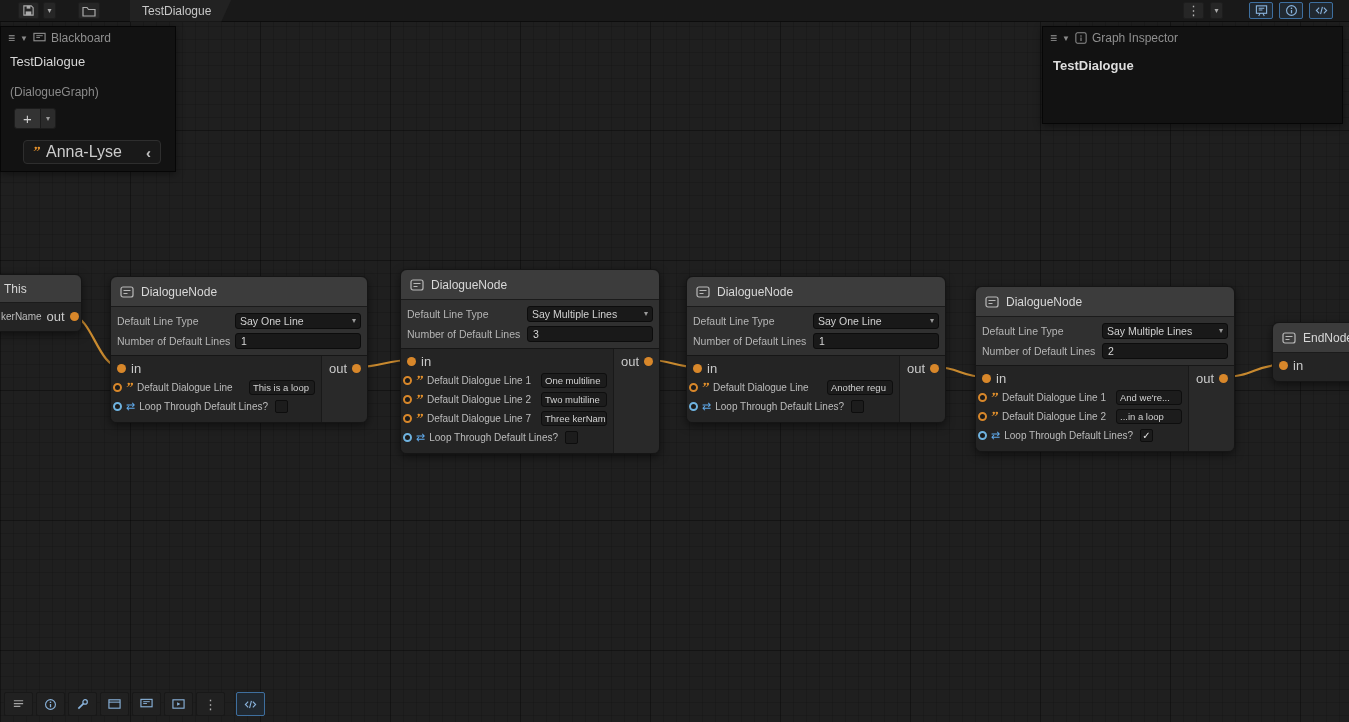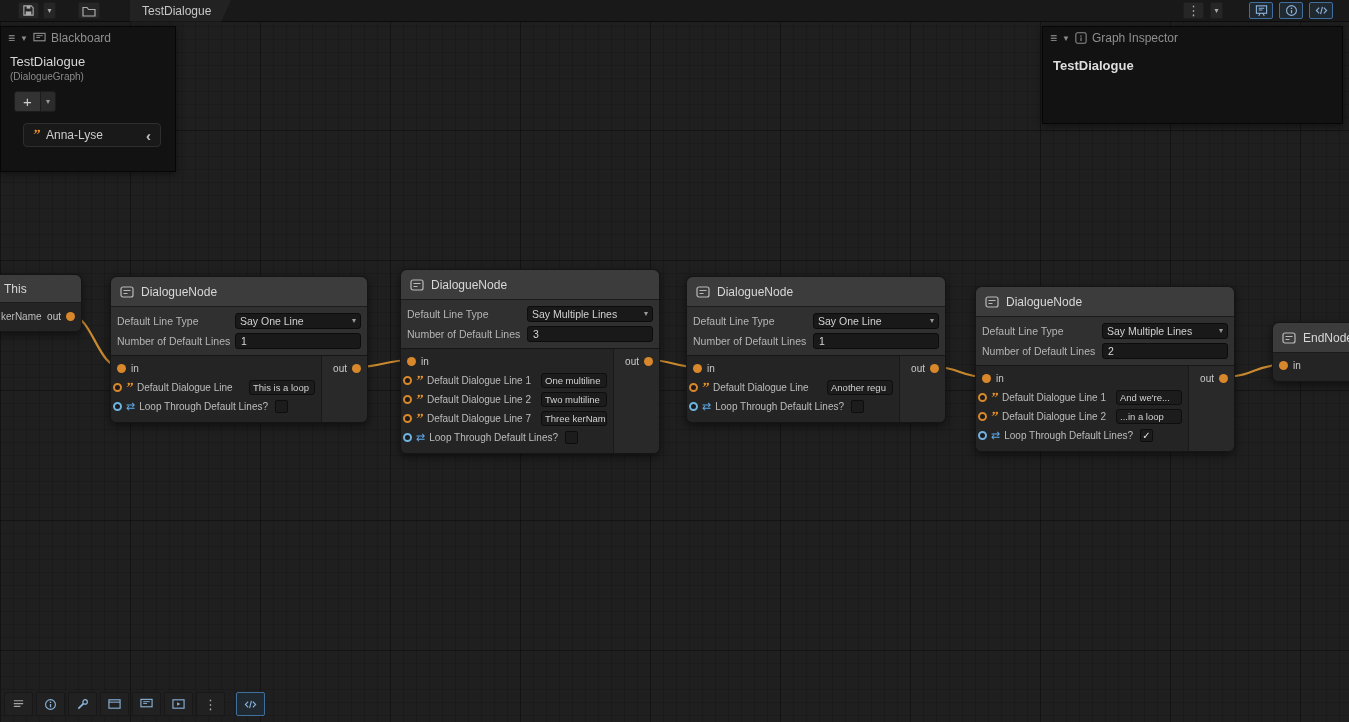--- a/index.html
+++ b/index.html
@@ -26,45 +26,45 @@
   .blue-btn { width:24px; height:17px; background:#202830; border:1px solid #3e6f9f; border-radius:2px; display:flex; align-items:center; justify-content:center; cursor:pointer; }
   .spacer18 { width:14px; }
   svg.ic { display:block; }
   
   .panel { position:absolute; background:#121212; border:1px solid #060606; box-shadow:0 2px 8px rgba(0,0,0,.45); z-index:6; color:#bdbdbd; }
   .panel-header { height:22px; display:flex; align-items:center; gap:5px; padding:0 7px; font-size:12px; color:#8f8f8f; }
   .ham { font-size:12px; color:#9a9a9a; }
   .tri { font-size:8px; color:#8a8a8a; }
   .bb-title-block { padding:5px 9px 2px; }
   .bb-title { font-size:13px; color:#d6d6d6; }
-  .bb-sub { font-size:10px; color:#8a8a8a; margin-top:2px; }
+  .bb-sub { font-size:12px; color:#8a8a8a; margin-top:16px; }
   .bb-plus-row { display:flex; align-items:center; margin:7px 0 0 13px; }
   .plus-btn { width:27px; height:21px; background:#333333; border:1px solid #1c1c1c; border-radius:3px 0 0 3px; color:#d0d0d0; font-size:15px; display:flex; align-items:center; justify-content:center; cursor:pointer; }
   .plus-arrow { width:15px; height:21px; background:#2b2b2b; border:1px solid #1c1c1c; border-left:none; border-radius:0 3px 3px 0; color:#9a9a9a; font-size:8px; display:flex; align-items:center; justify-content:center; cursor:pointer; }
   .bb-field { margin:11px 14px 0 22px; height:24px; background:#191919; border:1px solid #2e2e2e; border-radius:4px; display:flex; align-items:center; gap:6px; padding:0 9px; cursor:pointer; }
-  .bb-field-name { flex:1; font-size:12px; color:#cccccc; }
+  .bb-field-name { flex:1; font-size:16px; color:#cccccc; }
   .chev { color:#c0c0c0; font-size:15px; font-weight:bold; line-height:1; }
   .gi-title { padding:9px 10px; font-size:13px; font-weight:bold; color:#dedede; }
   .quote { color:#e8932c; font-family:"Liberation Serif", serif; font-weight:bold; font-size:14px; line-height:1; transform:skewX(-8deg); }
   
   .node { position:absolute; z-index:2; background:#242424; border:1px solid #151515; border-radius:6px; box-shadow:0 3px 8px rgba(0,0,0,.5); font-size:11px; color:#c3c3c3; cursor:grab; }
   .node-header { height:30px; display:flex; align-items:center; gap:7px; padding:0 9px; background:#3c3c3c; border-radius:6px 6px 0 0; border-bottom:1px solid #1b1b1b; color:#d8d8d8; font-size:12px; }
   .node-props { display:flex; flex-direction:column; gap:3px; padding:5px 0 6px; background:#303030; border-bottom:1px solid #161616; }
   .prop-row { display:flex; align-items:center; height:17px; margin:0 6px; gap:4px; }
   .prop-label { flex:1; font-size:10.5px; color:#b5b5b5; white-space:nowrap; overflow:hidden; }
   .dropdown { display:flex; align-items:center; width:126px; height:16px; background:#191919; border:1px solid #0c0c0c; border-radius:3px; padding:0 4px; cursor:pointer; }
   .dd-text { flex:1; font-size:10.5px; color:#d0d0d0; white-space:nowrap; overflow:hidden; }
   .dd-arrow { font-size:8px; color:#9a9a9a; }
   .textinput { width:126px; height:16px; background:#191919; border:1px solid #0c0c0c; border-radius:3px; padding:0 5px; font-size:10.5px; color:#d6d6d6; display:flex; align-items:center; cursor:text; }
   .node-body { display:flex; background:#242424; border-radius:0 0 6px 6px; }
   .body-left { flex:1; padding:3px 0 6px; }
   .body-right { width:46px; background:#292929; border-left:1px solid #191919; border-radius:0 0 6px 0; padding:3px 0 0; }
   .io-row { display:flex; align-items:center; gap:5px; height:19px; padding-left:6px; }
   .io-row.out { justify-content:flex-end; padding-left:0; padding-right:6px; }
-  .io-label { font-size:10px; color:#c9c9c9; }
+  .io-label { font-size:13px; color:#c9c9c9; }
   .dot { width:9px; height:9px; border-radius:50%; background:#d8872a; flex:0 0 auto; cursor:crosshair; }
   .field-row { display:flex; align-items:center; gap:4px; height:19px; padding:0 6px 0 2px; }
   .ring { width:9px; height:9px; border-radius:50%; border:2px solid #d8872a; background:#1b1b1b; flex:0 0 auto; cursor:crosshair; }
   .ring.bool { border-color:#6fb3e0; }
   .field-label { flex:1; font-size:10px; color:#bcbcbc; white-space:nowrap; overflow:hidden; }
   .field-label.noflex { flex:0 0 auto; }
   .mini-input { width:66px; height:15px; background:#1c1c1c; border:1px solid #0e0e0e; border-radius:3px; padding:0 3px; font-size:9.5px; color:#d2d2d2; white-space:nowrap; overflow:hidden; display:flex; align-items:center; cursor:text; }
   .loop-ic { color:#5fa8e8; font-size:11px; line-height:1; flex:0 0 auto; }
   .checkbox { width:13px; height:13px; background:#1c1c1c; border:1px solid #0d0d0d; border-radius:2px; display:flex; align-items:center; justify-content:center; cursor:pointer; flex:0 0 auto; margin-left:3px; }
   .check { color:#e4e4e4; font-size:10px; line-height:1; }

